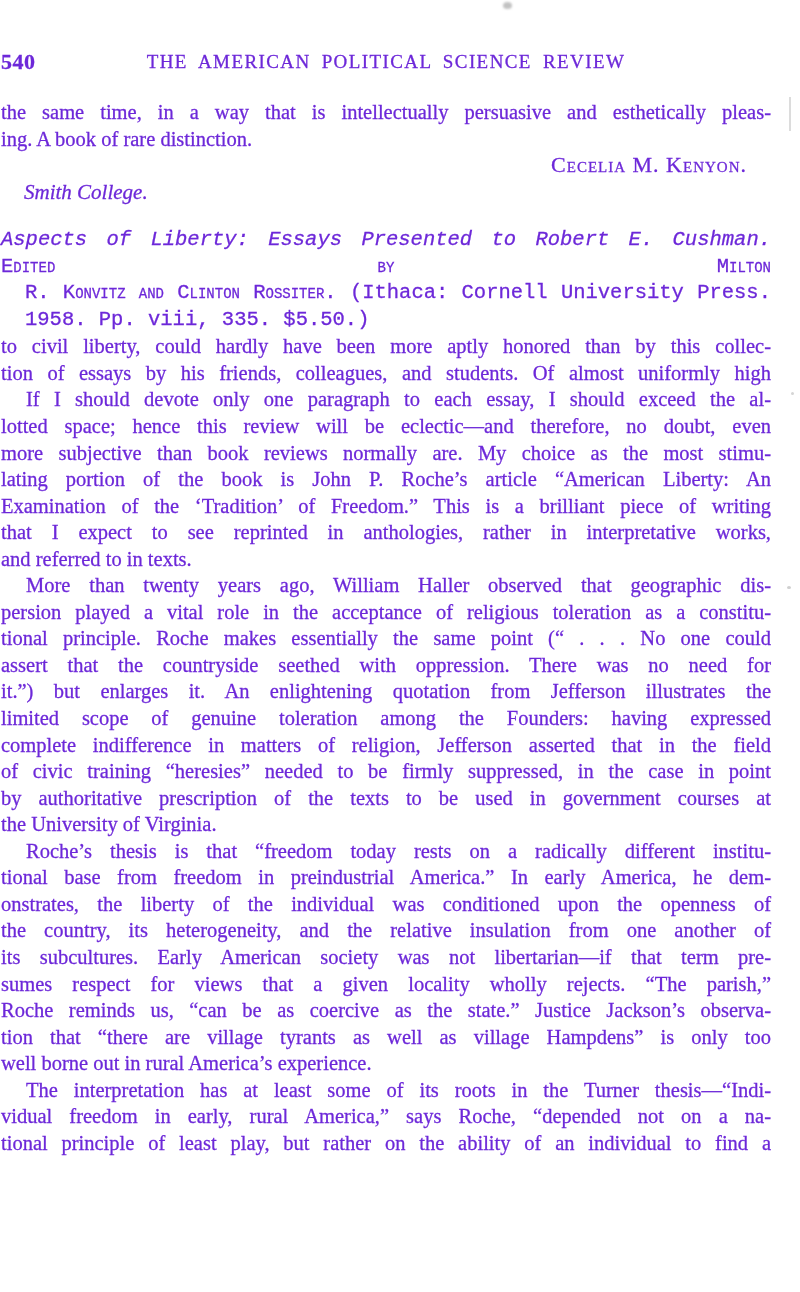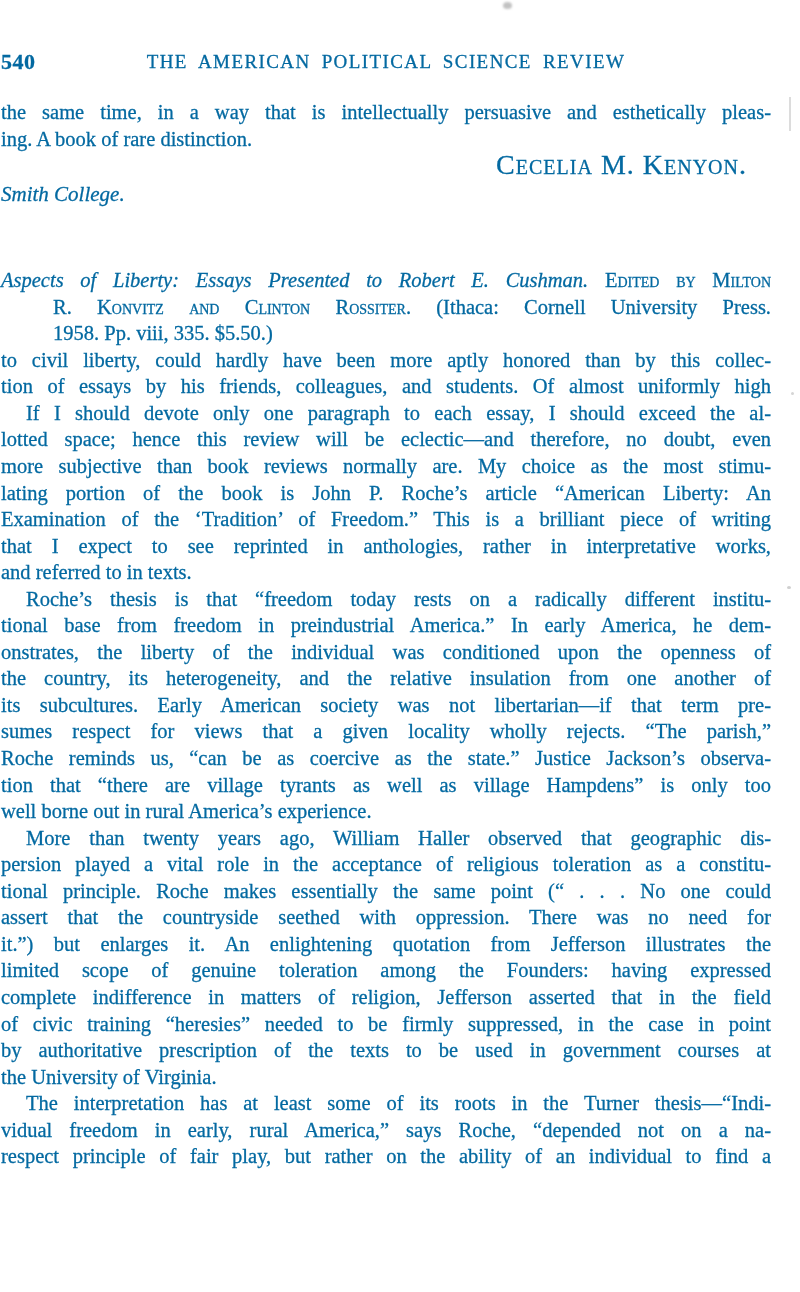--- a/index.html
+++ b/index.html
@@ -1,21 +1,21 @@
 <!DOCTYPE html>
 <html><head>
 <meta charset="utf-8">
 <style>
   html, body { margin: 0; padding: 0; background: #ffffff; }
   .page {
     position: relative;
     width: 800px;
     height: 1292px;
     background: #ffffff;
-    color: #0369a1;
+    color: #6d28d9;
     font-family: "Liberation Serif", serif;
     overflow: hidden;
     -webkit-text-stroke: 0.28px currentColor;
   }
   .inner { width: 770px; margin-left: 1px; }
 
   
   .pagehead { position: relative; padding-top: 51px; height: 24px; }
   .pagenum {
     position: absolute; left: 0; top: 49px;
@@ -26,26 +26,26 @@
     font-size: 19px; font-weight: 400;
     letter-spacing: 1.4px; word-spacing: 5px;
   }
 
   
   .bodytext { margin-top: 24px; font-size: 20.5px; line-height: 26.55px; }
   section, .para, .citation { margin: 0; padding: 0; }
   .line { text-align: justify; text-align-last: justify; }
   .pl { text-align-last: left; }          
   .ind { padding-left: 25px; }            
-  .cit2 { padding-left: 52px; }           
-  .citation { margin-top: 60px; }
+  .cit2 { padding-left: 24px; }           
+  .citation { margin-top: 22px; font-family: Liberation Mono, monospace; }
 
   .sigline { text-align: right; text-align-last: right; padding-right: 24px; }
-  .sig { font-variant: small-caps; font-size: 28px; letter-spacing: 1px; margin-left: 17px; }
-  .affline { }
+  .sig { font-variant: small-caps; font-size: 22px; letter-spacing: 1px; margin-left: 17px; }
+  .affline { padding-left: 23px; }
   .aff { font-style: italic; font-size: 21px; }
 
   .it { font-style: italic; }
   .sc { font-variant: small-caps; }
 
   
   .speck { position: absolute; pointer-events: none; }
   .s1 { left: 503px; top: 2px; width: 9px; height: 7px; background: #c2c2c2; border-radius: 50%; filter: blur(1px); }
   .s2 { left: 789px; top: 97px; width: 2px; height: 34px; background: #dcdcdc; filter: blur(0.5px); }
   .s3 { left: 787px; top: 586px; width: 4px; height: 3px; background: #cfcfcf; border-radius: 50%; }
@@ -94,46 +94,46 @@
           <div class="line ind">If I should devote only one paragraph to each essay, I should exceed the al-</div>
           <div class="line">lotted space; hence this review will be eclectic—and therefore, no doubt, even</div>
           <div class="line">more subjective than book reviews normally are. My choice as the most stimu-</div>
           <div class="line">lating portion of the book is John P. Roche’s article “American Liberty: An</div>
           <div class="line">Examination of the ‘Tradition’ of Freedom.” This is a brilliant piece of writing</div>
           <div class="line">that I expect to see reprinted in anthologies, rather in interpretative works,</div>
           <div class="line pl">and referred to in texts.</div>
         </div>
 
         <div class="para">
-          <div class="line ind">Roche’s thesis is that “freedom today rests on a radically different institu-</div>
-          <div class="line">tional base from freedom in preindustrial America.” In early America, he dem-</div>
-          <div class="line">onstrates, the liberty of the individual was conditioned upon the openness of</div>
-          <div class="line">the country, its heterogeneity, and the relative insulation from one another of</div>
-          <div class="line">its subcultures. Early American society was not libertarian—if that term pre-</div>
-          <div class="line">sumes respect for views that a given locality wholly rejects. “The parish,”</div>
-          <div class="line">Roche reminds us, “can be as coercive as the state.” Justice Jackson’s observa-</div>
-          <div class="line">tion that “there are village tyrants as well as village Hampdens” is only too</div>
-          <div class="line pl">well borne out in rural America’s experience.</div>
-        </div>
-
-        <div class="para">
           <div class="line ind">More than twenty years ago, William Haller observed that geographic dis-</div>
           <div class="line">persion played a vital role in the acceptance of religious toleration as a constitu-</div>
           <div class="line">tional principle. Roche makes essentially the same point (“ . . . No one could</div>
           <div class="line">assert that the countryside seethed with oppression. There was no need for</div>
           <div class="line">it.”) but enlarges it. An enlightening quotation from Jefferson illustrates the</div>
           <div class="line">limited scope of genuine toleration among the Founders: having expressed</div>
           <div class="line">complete indifference in matters of religion, Jefferson asserted that in the field</div>
           <div class="line">of civic training “heresies” needed to be firmly suppressed, in the case in point</div>
           <div class="line">by authoritative prescription of the texts to be used in government courses at</div>
           <div class="line pl">the University of Virginia.</div>
         </div>
 
         <div class="para">
+          <div class="line ind">Roche’s thesis is that “freedom today rests on a radically different institu-</div>
+          <div class="line">tional base from freedom in preindustrial America.” In early America, he dem-</div>
+          <div class="line">onstrates, the liberty of the individual was conditioned upon the openness of</div>
+          <div class="line">the country, its heterogeneity, and the relative insulation from one another of</div>
+          <div class="line">its subcultures. Early American society was not libertarian—if that term pre-</div>
+          <div class="line">sumes respect for views that a given locality wholly rejects. “The parish,”</div>
+          <div class="line">Roche reminds us, “can be as coercive as the state.” Justice Jackson’s observa-</div>
+          <div class="line">tion that “there are village tyrants as well as village Hampdens” is only too</div>
+          <div class="line pl">well borne out in rural America’s experience.</div>
+        </div>
+
+        <div class="para">
           <div class="line ind">The interpretation has at least some of its roots in the Turner thesis—“Indi-</div>
           <div class="line">vidual freedom in early, rural America,” says Roche, “depended not on a na-</div>
-          <div class="line">respect principle of fair play, but rather on the ability of an individual to find a</div>
+          <div class="line">tional principle of least play, but rather on the ability of an individual to find a</div>
         </div>
 
       </section>
     </div>
   </div>
 </div>
 
 </body></html>

